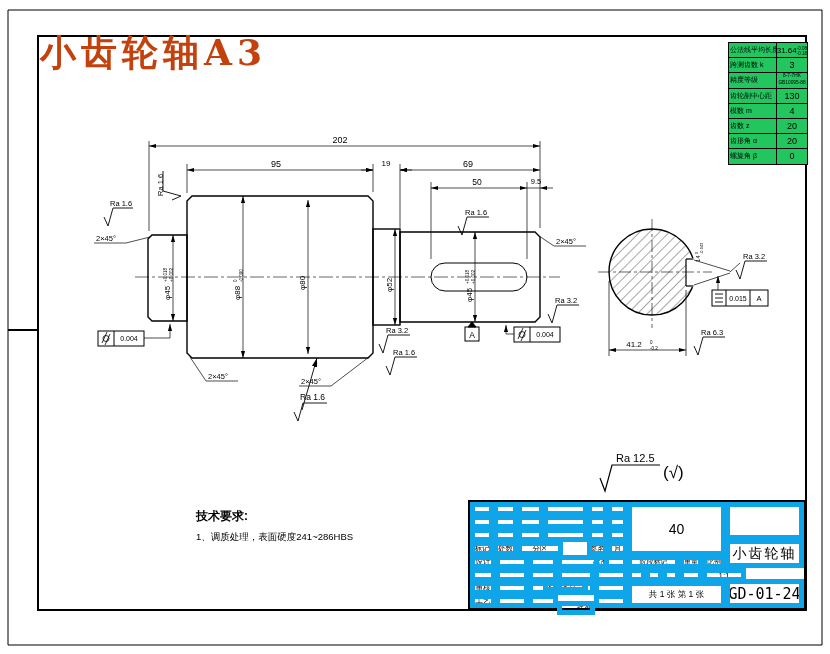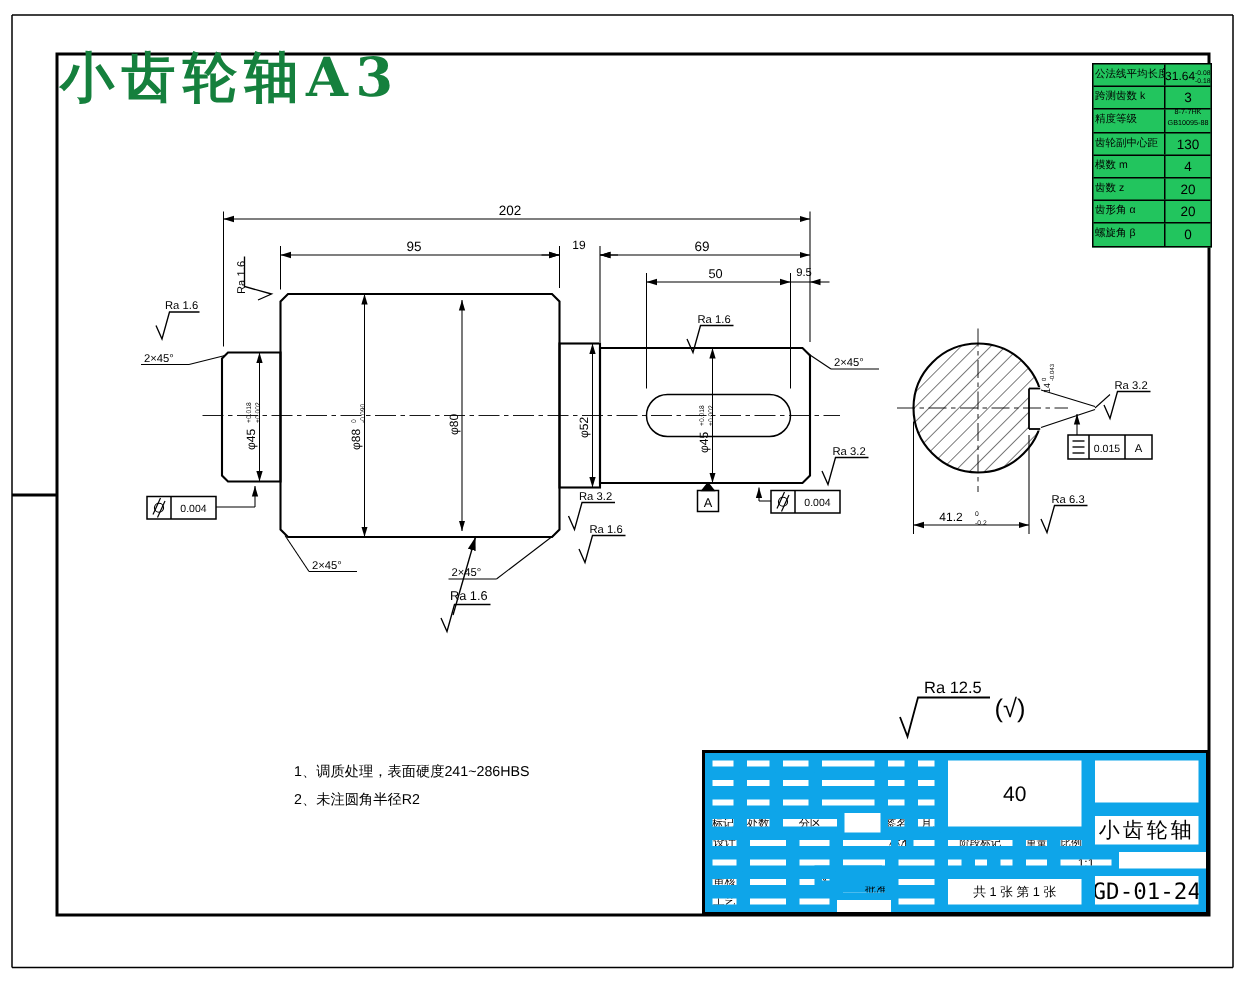--- a/index.html
+++ b/index.html
@@ -235,21 +235,21 @@
     <text x="650" y="344" font-size="4.5" fill="#000">0</text>
     <text x="650" y="350" font-size="4.5" fill="#000">-0.2</text>
     <g transform="translate(700,262) rotate(-90)" fill="#000">
       <text font-size="6">14</text>
       <text x="8" y="-2.5" font-size="4">0</text>
       <text x="8" y="2.5" font-size="4">-0.043</text>
     </g>
   </g>
 </svg>
 
-<div class="abs" id="red-title" style="color:#15803d;">小齿轮轴A3</div>
+<div class="abs" id="red-title" style="color:#c2410c;">小齿轮轴A3</div>
 
 <div class="abs" id="gear-table">
   <div class="gt-row">
     <div class="gt-label">公法线平均长度</div>
     <div class="gt-val"><span class="gt-val-main">31.64</span><span class="tolstack"><div>-0.08</div><div>-0.18</div></span></div>
   </div>
   <div class="gt-row">
     <div class="gt-label">跨测齿数 k</div>
     <div class="gt-val">3</div>
   </div>
@@ -273,22 +273,22 @@
     <div class="gt-label">齿形角 α</div>
     <div class="gt-val">20</div>
   </div>
   <div class="gt-row">
     <div class="gt-label">螺旋角 β</div>
     <div class="gt-val">0</div>
   </div>
 </div>
 
 <div class="abs" id="tech">
+  <div class="h">技术要求:</div>
   <div class="it">1、调质处理，表面硬度241~286HBS</div>
-  <div class="it">2、未注圆角半径R2</div>
 </div>
 
 <div class="abs" id="tb">
 
   <div class="cell" style="left:0;top:0;width:24px;height:14px;"></div>
   <div class="cell" style="left:23px;top:0;width:25px;height:14px;"></div>
   <div class="cell" style="left:47px;top:0;width:27px;height:14px;"></div>
   <div class="cell" style="left:73px;top:0;width:45px;height:14px;"></div>
   <div class="cell" style="left:117px;top:0;width:21px;height:14px;"></div>
   <div class="cell" style="left:137px;top:0;width:21px;height:14px;"></div>
@@ -322,21 +322,21 @@
   <div class="cell" style="left:87px;top:66px;width:38px;height:14px;"></div>
   <div class="cell" style="left:124px;top:66px;width:34px;height:14px;"></div>
   <div class="cell lab" style="left:0;top:79px;width:26px;height:14px;">审核</div>
   <div class="cell" style="left:25px;top:79px;width:34px;height:14px;"></div>
   <div class="cell" style="left:58px;top:79px;width:30px;height:14px;"></div>
   <div class="cell" style="left:87px;top:79px;width:38px;height:14px;"></div>
   <div class="cell" style="left:124px;top:79px;width:34px;height:14px;"></div>
   <div class="cell lab" style="left:0;top:92px;width:26px;height:14px;">工艺</div>
   <div class="cell" style="left:25px;top:92px;width:34px;height:14px;"></div>
   <div class="cell" style="left:58px;top:92px;width:30px;height:14px;"></div>
-  <div class="cell lab" style="left:87px;top:84px;width:38px;height:14px;padding-left:16px;">批准</div>
+  <div class="cell lab" style="left:87px;top:99px;width:38px;height:14px;padding-left:16px;">批准</div>
   <div class="cell" style="left:124px;top:92px;width:34px;height:14px;"></div>
 
   <div class="cell" style="left:157px;top:0;width:99px;height:54px;font-size:14px;">40</div>
   <div class="cell lab" style="left:157px;top:53px;width:53px;height:14px;font-size:7px;">阶段标记</div>
   <div class="cell lab" style="left:209px;top:53px;width:24px;height:14px;font-size:7px;">重量</div>
   <div class="cell lab" style="left:232px;top:53px;width:24px;height:14px;font-size:7px;">比例</div>
   <div class="cell" style="left:157px;top:66px;width:19px;height:14px;"></div>
   <div class="cell" style="left:175px;top:66px;width:18px;height:14px;"></div>
   <div class="cell" style="left:192px;top:66px;width:18px;height:14px;"></div>
   <div class="cell" style="left:209px;top:66px;width:24px;height:14px;"></div>

